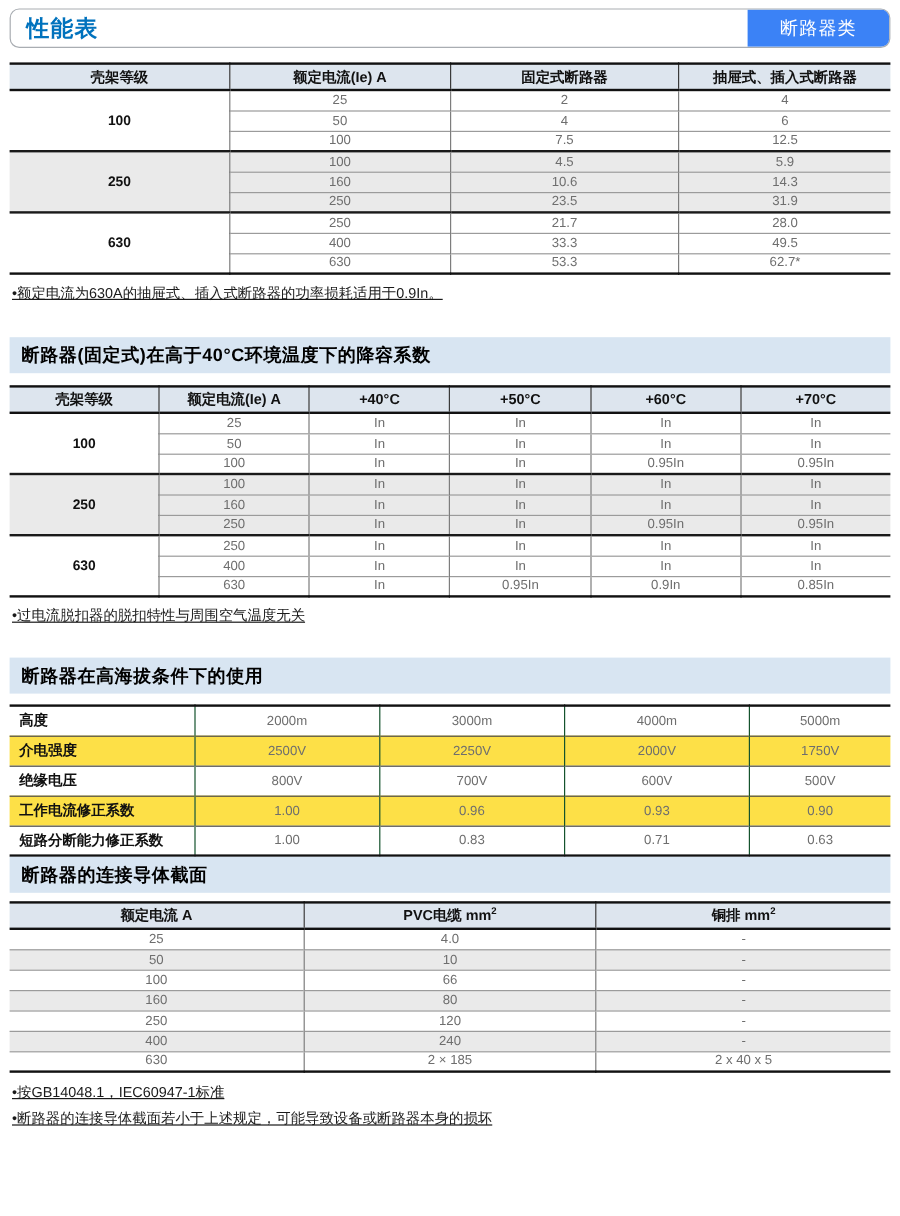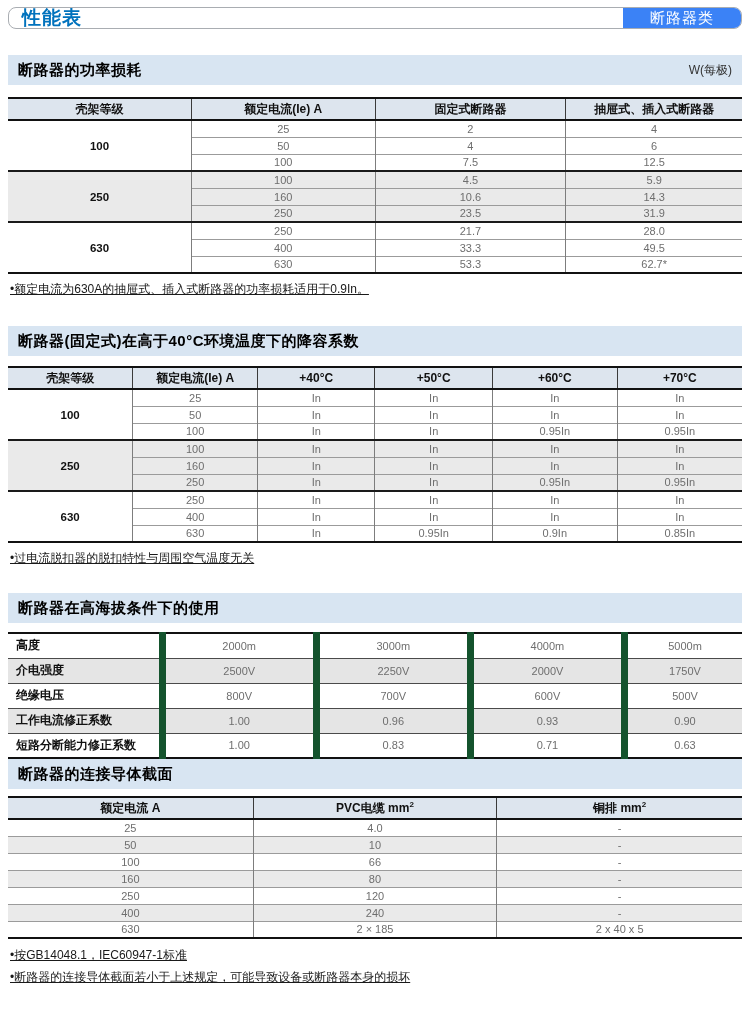--- a/index.html
+++ b/index.html
@@ -6,21 +6,21 @@
   html,body { margin:0; padding:0; }
   body {
     width:750px; height:1013px; background:#ffffff;
     font-family:"Liberation Sans","DejaVu Sans",sans-serif;
     -webkit-font-smoothing:antialiased;
   }
   .page { padding:0 8px; }
 
   
   .titlebar {
-    margin-top:7px; height:22px;
+    margin-top:7px; height:33px;
     border:1px solid #a9adb2; border-radius:8px;
     display:flex; align-items:center; justify-content:space-between;
     overflow:hidden; background:#fff;
   }
   .titlebar .title {
     color:#0072bd; font-weight:bold; font-size:19px;
     padding-left:13px; letter-spacing:1px;
   }
   .badge {
     background:#3b82f6; color:#ffffff; font-size:15px;
@@ -64,48 +64,44 @@
   .t td:last-child { border-right:none; }
   .t tr.inner td { border-top:1px solid #9b9b9b; }
   .t tr.sep td   { border-top:2px solid #1a1a1a; }
   .t tr.shade td { background:#eaeaea; }
   .t td.frame { font-weight:bold; color:#111; font-size:11.5px; }
 
   
   .t3 { border-top:2px solid #111; border-bottom:2px solid #111; }
   .t3 td {
     height:25px; text-align:center; font-size:11px; color:#6e6e6e;
-    border-right:7px solid #14532d; padding:0;
+    border-right:1px solid #14532d; padding:0;
   }
   .t3 td:last-child { border-right:none; }
   .t3 tr + tr td { border-top:1px solid #4a4a4a; }
-  .t3 tr.shade td { background:#e5e5e5; }
+  .t3 tr.shade td { background:#fde047; }
   .t3 td.rlabel {
     text-align:left; padding-left:8px; font-weight:bold; color:#111; font-size:12px;
   }
 
   .sup { font-size:8px; vertical-align:super; }
 
   .note { font-size:12px; color:#1a1a1a; margin-top:7px; padding-left:2px;text-decoration:underline; }
   .note + .note { margin-top:5px; }
 </style>
 </head>
 <body>
 
 <div class="page">
 
   <div class="titlebar">
     <div class="title">性能表</div>
     <div class="badge">断路器类</div>
   </div>
 
-  <div class="secbar m-sec1">
-    <div class="stitle">断路器的功率损耗</div>
-    <div class="sunit">W(每极)</div>
-  </div>
 
   <table class="t m-tbl1">
     <colgroup>
         <col style="width:25%">
         <col style="width:25%">
         <col style="width:26%">
         <col style="width:24%">
       </colgroup>
     <thead>
       <tr>

